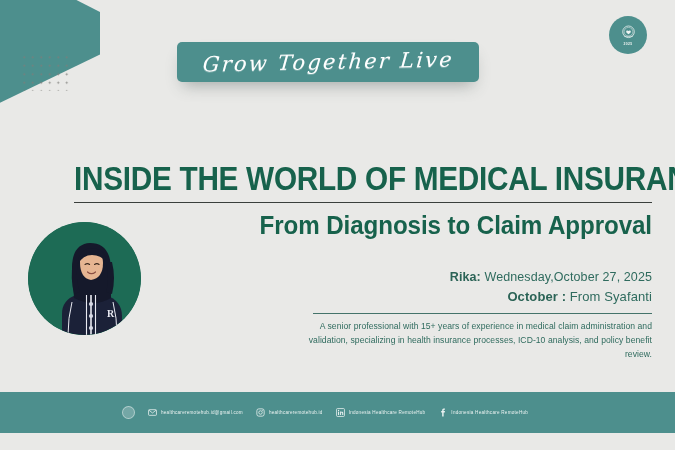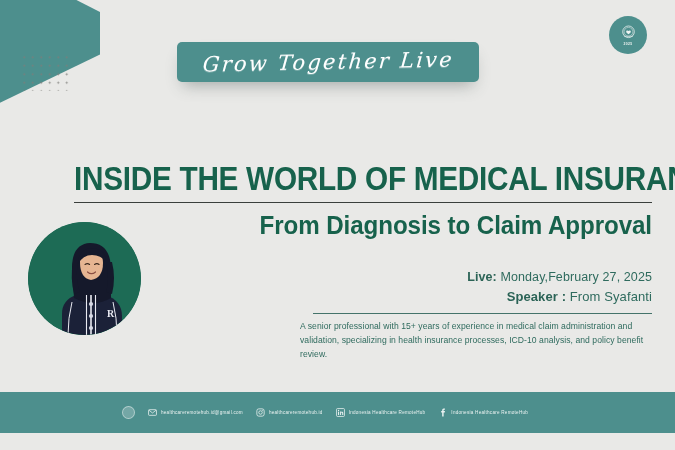--- a/index.html
+++ b/index.html
@@ -168,21 +168,21 @@
   .detail-rule {
     height: 1.2px;
     background: #44736a;
     margin: 5px 0 6px 13px;
   }
   .bio {
     color: #2f6b5e;
     font-size: 8.6px;
     line-height: 1.62;
     letter-spacing: 0.05px;
-    text-align: left;
+    text-align: right;
   }
 
   
   .footer {
     position: absolute;
     left: 0;
     top: 392px;
     width: 675px;
     height: 41px;
     background: #4d8f8d;
@@ -286,25 +286,25 @@
         <path d="M44 80 Q40 96 40 113" stroke="#e9eaf2" stroke-width="1" fill="none"></path>
         <path d="M85 80 Q89 96 89 113" stroke="#e9eaf2" stroke-width="1" fill="none"></path>
 
         <text x="79" y="95" font-family="'Liberation Serif', serif" font-size="10" font-weight="700" fill="#e9eaf2">R</text>
       </g>
     </svg>
   </div>
 
   <div class="details">
     <div class="detail-line">
-      <span class="lbl">Live:</span>
-      <span>Monday,February 27, 2025</span>
+      <span class="lbl">Rika:</span>
+      <span>Wednesday,October 27, 2025</span>
     </div>
     <div class="detail-line speaker">
-      <span class="lbl">Speaker :</span>
+      <span class="lbl">October :</span>
       <span>From Syafanti</span>
     </div>
     <div class="detail-rule"></div>
     <div class="bio">A senior professional with 15+ years of experience in medical claim administration and validation, specializing in health insurance processes, ICD-10 analysis, and policy benefit review.</div>
   </div>
 
   <div class="footer">
     <div class="footer-inner">
 
       <div class="footer-logo"></div>

